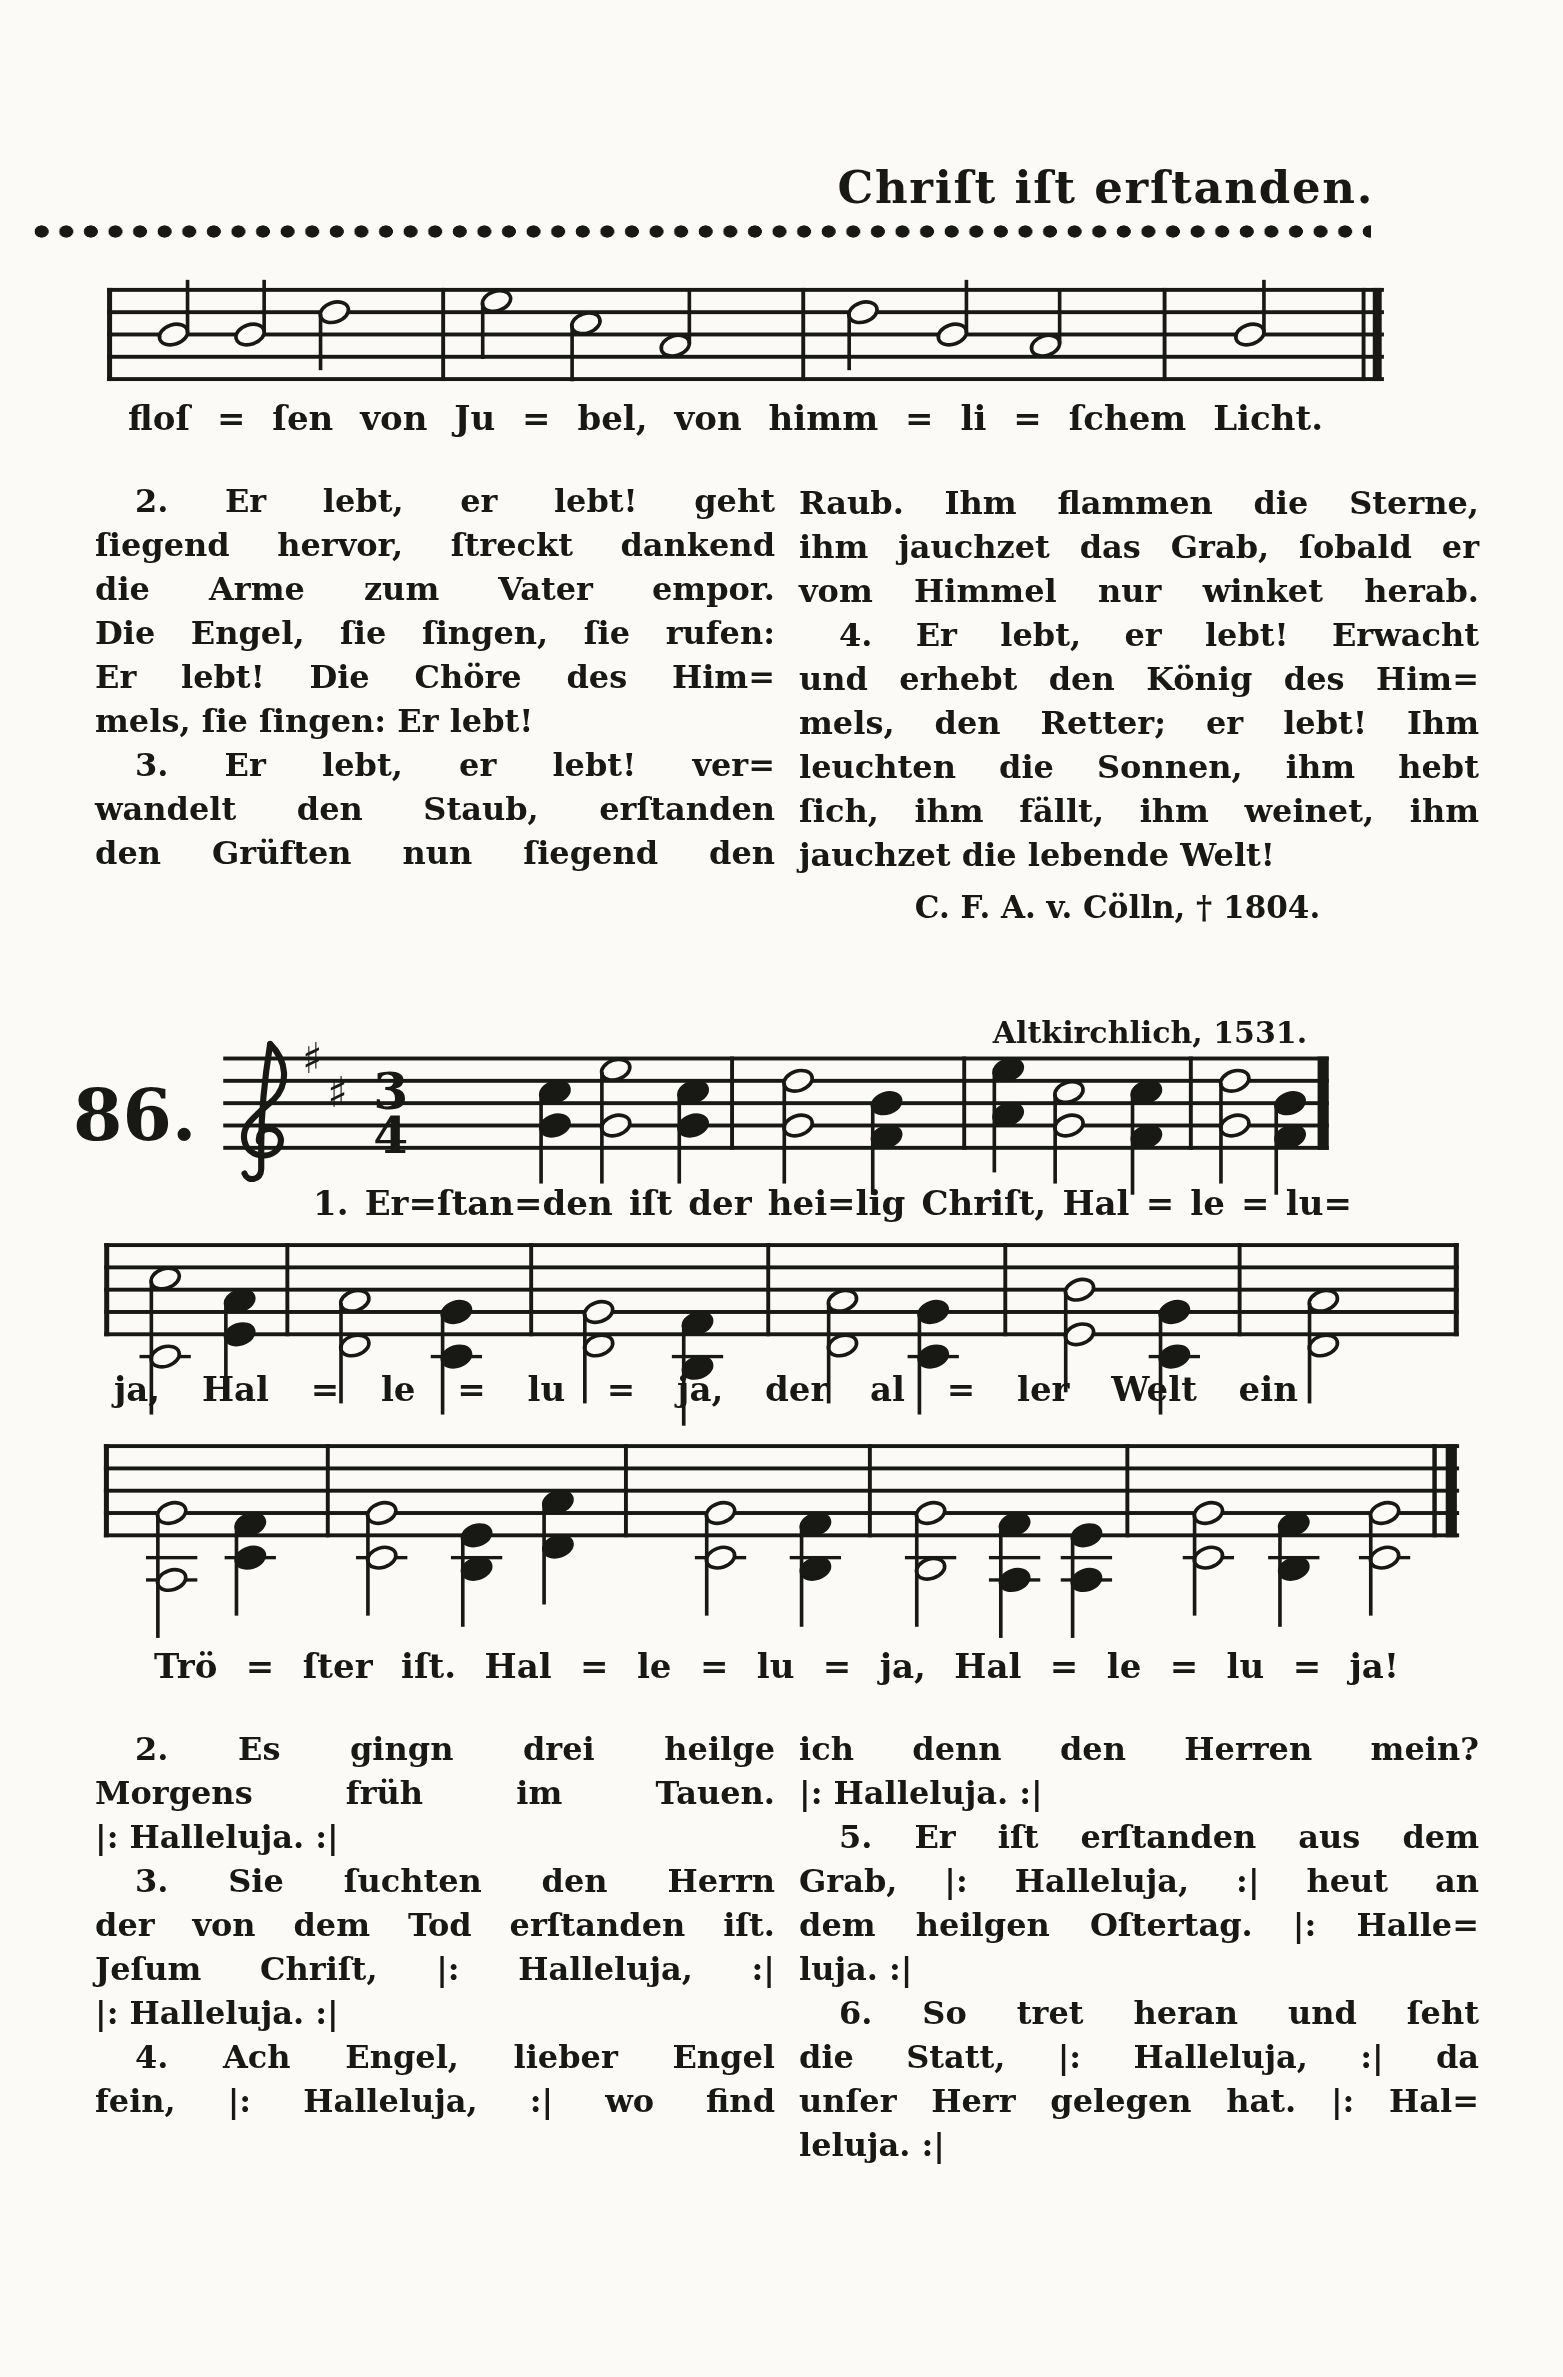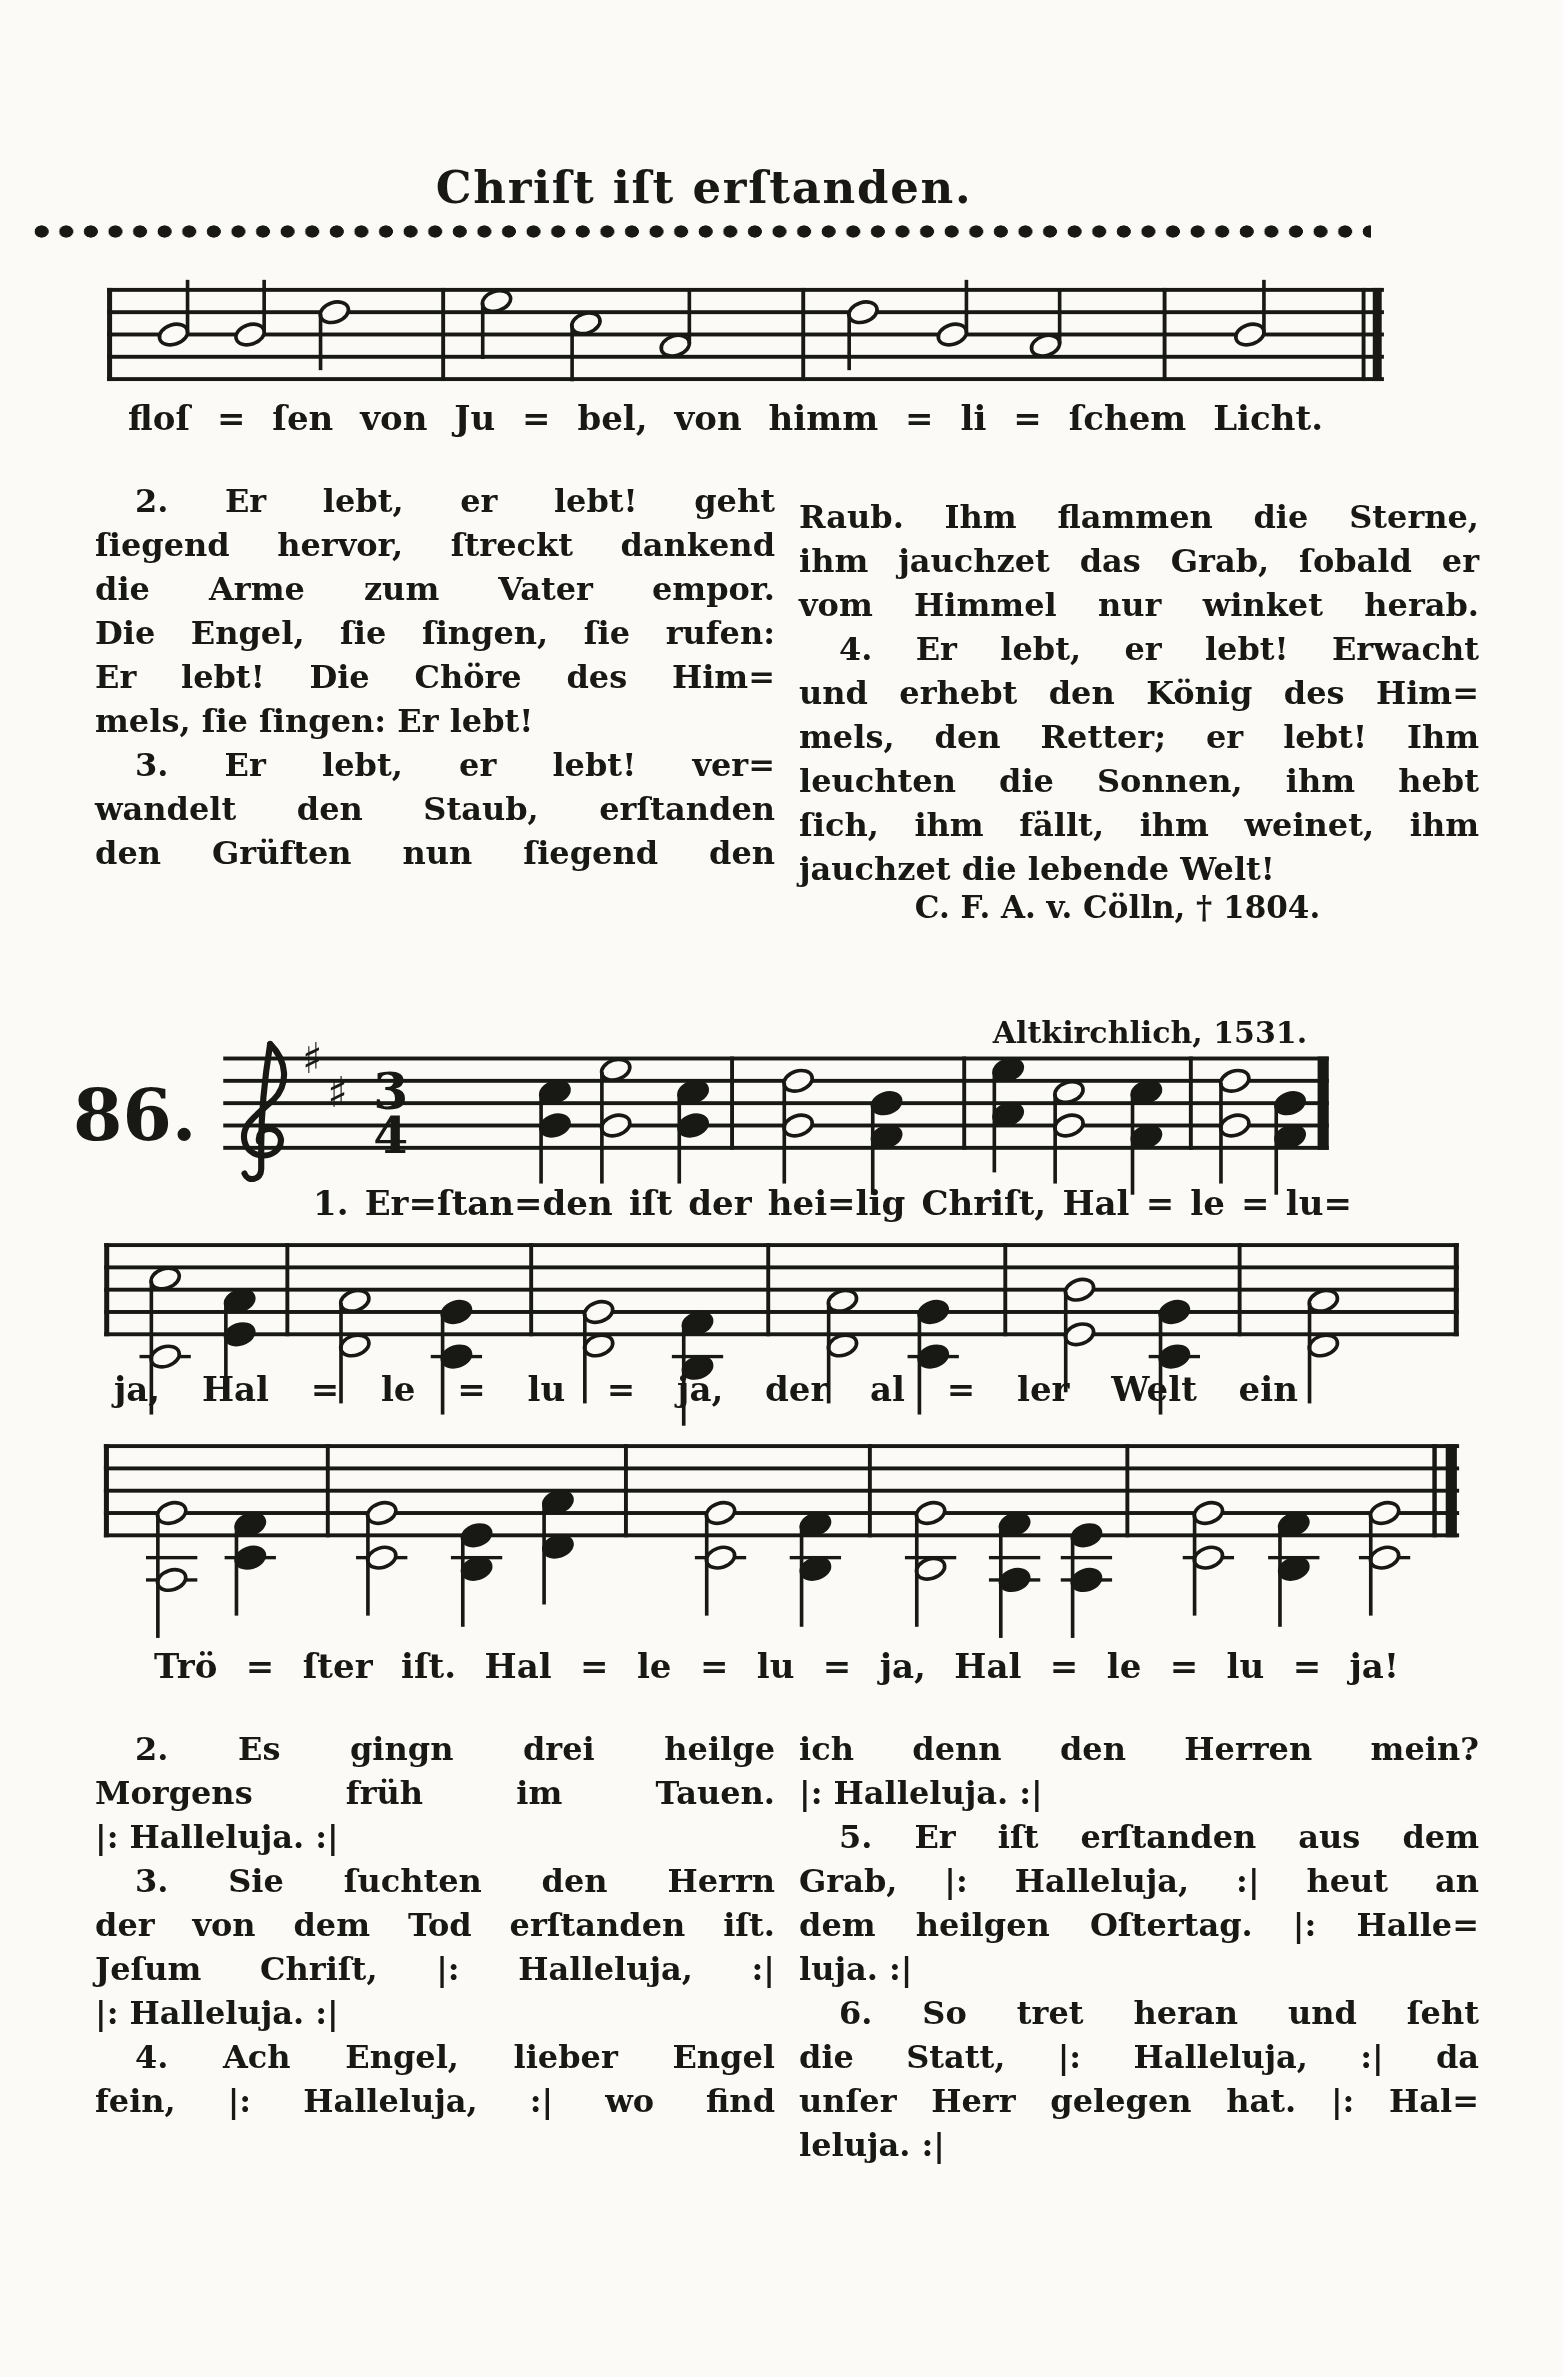--- a/index.html
+++ b/index.html
@@ -1,38 +1,38 @@
 <!DOCTYPE html>
 <html style="font-size:9px"><head>
 <meta charset="utf-8">
 <style>
   html,body{margin:0;padding:0;background:#fbfaf7;}
   .page{position:relative;width:1564px;height:2377px;background:#fbfaf7;overflow:hidden;
         font-family:"DejaVu Serif", serif;color:#181815;}
-  .header{position:absolute;left:34px;top:161px;width:1340px;text-align:center;
+  .header{position:absolute;left:34px;top:161px;width:1340px;text-align:right;
           font-size:45px;font-weight:700;letter-spacing:1.7px;}
   .dotted-rule{position:absolute;left:31px;top:222px;width:1340px;height:19px;
           background-image:radial-gradient(ellipse 8.4px 7.3px at 10.6px 9.5px,#181815 6.7px,transparent 7.3px);
           background-size:24.6px 19px;background-repeat:repeat-x;}
   .staff{position:absolute;}
   .staff svg{display:block;}
   .staff-top{left:106px;top:262px;width:1279px;height:184px;}
   .staff-a{left:223px;top:1025px;width:1106px;height:201px;}
   .staff-b{left:103px;top:1220px;width:1357px;height:262px;}
   .staff-c{left:103px;top:1421px;width:1357px;height:290px;}
   .lyric{position:absolute;font-weight:700;text-align:justify;text-align-last:justify;
          font-size:34px;white-space:nowrap;display:flex;justify-content:space-between;}
   .lyric span{display:inline-block;}
   .lyric-top{left:128px;top:398px;width:1195px;}
   .lyric-86-1{left:313px;top:1183px;width:1039px;}
   .lyric-86-2{left:114px;top:1369px;width:1184px;}
   .lyric-86-3{left:114px;top:1646px;width:1245px;margin-left:40px;}
   .col{position:absolute;}
   .col-b1-left{left:95px;top:479px;width:680px;}
-  .col-b1-right{left:799px;top:495px;width:680px;}
+  .col-b1-right{left:799px;top:481px;width:680px;}
   .col-b2-left{left:95px;top:1727px;width:680px;}
   .col-b2-right{left:799px;top:1727px;width:680px;}
   .text-line{font-size:32px;line-height:44px;font-weight:700;
              text-align:justify;text-align-last:justify;}
   .text-line.plain{text-align:left;text-align-last:left;}
   .text-line.indent{text-indent:40px;}
   .attribution{position:absolute;left:771px;top:889px;width:693px;text-align:center;
                font-size:31px;font-weight:700;}
   .source{position:absolute;left:949px;top:983px;width:402px;text-align:center;
           font-size:30px;font-weight:700;margin-top:32px;}

